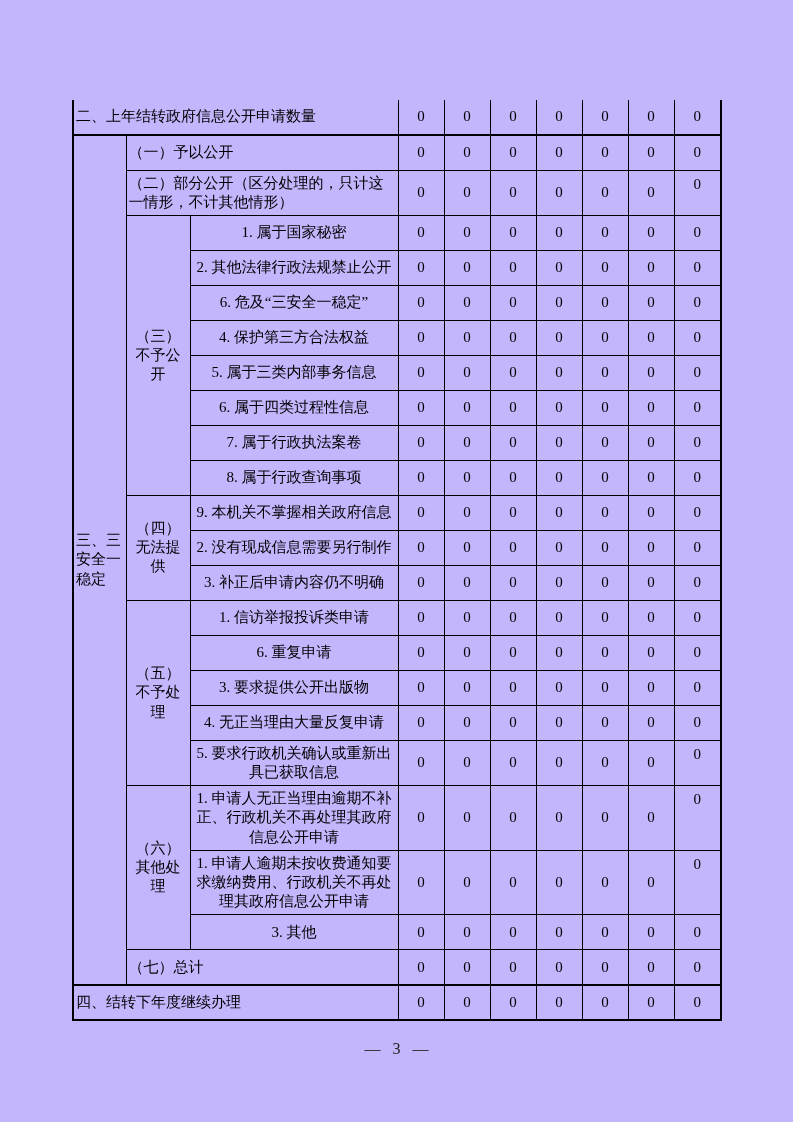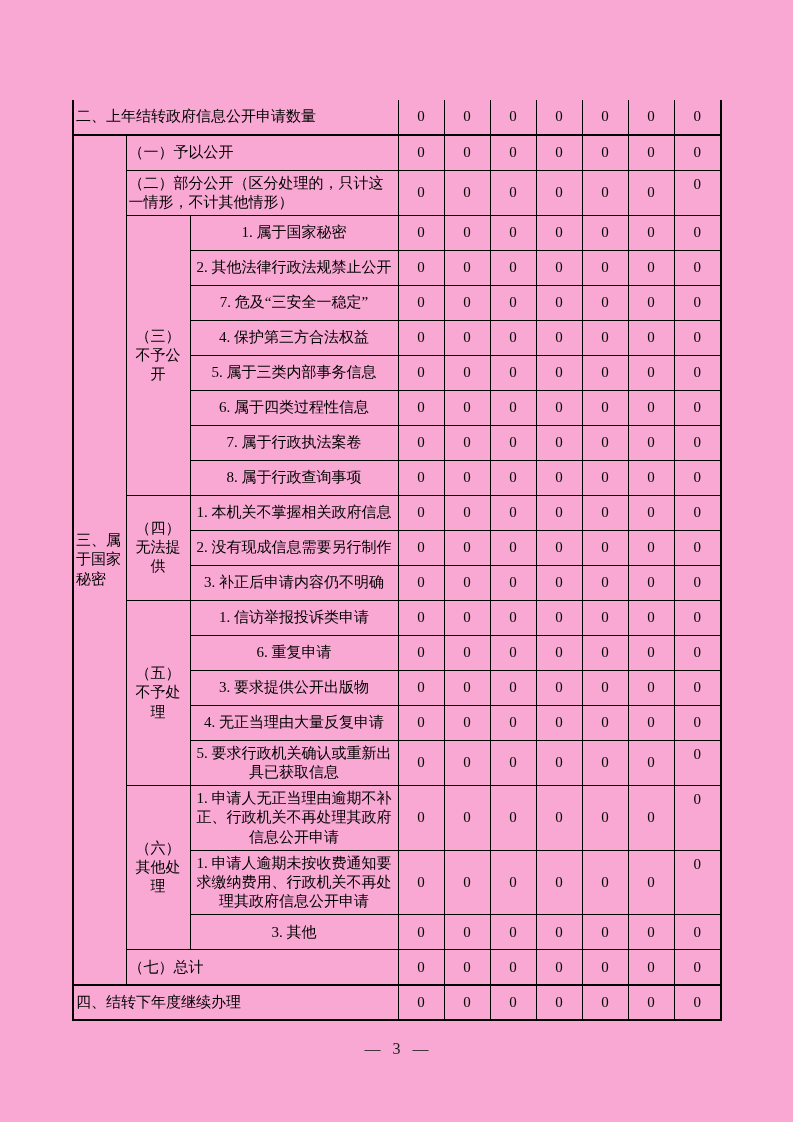--- a/index.html
+++ b/index.html
@@ -1,20 +1,20 @@
 <!DOCTYPE html>
 <html><head>
 <meta charset="utf-8">
 <style>
   html, body { margin: 0; padding: 0; background: #ffffff; }
   .page {
     position: relative;
     width: 793px;
     height: 1122px;
-    background: #f9a8d4;
+    background: #c4b5fd;
     color: #000;
     font-family: "Liberation Serif", "DejaVu Serif", serif;
     overflow: hidden;
   }
   .table-pos { position: absolute; left: 72px; top: 100px; }
 
   table.report {
     border-collapse: collapse;
     table-layout: fixed;
     width: 650px;
@@ -95,21 +95,21 @@
             <td class="seclbl" colspan="3">二、上年结转政府信息公开申请数量</td>
             <td class="num">0</td>
             <td class="num">0</td>
             <td class="num">0</td>
             <td class="num">0</td>
             <td class="num">0</td>
             <td class="num">0</td>
             <td class="num">0</td>
           </tr>
           <tr class="r-g1">
-            <td class="l1" rowspan="22">三、属于国家秘密</td>
+            <td class="l1" rowspan="22">三、三安全一稳定</td>
             <td class="l23" colspan="2">（一）予以公开</td>
             <td class="num">0</td>
             <td class="num">0</td>
             <td class="num">0</td>
             <td class="num">0</td>
             <td class="num">0</td>
             <td class="num">0</td>
             <td class="num">0</td>
           </tr>
           <tr class="tall">
@@ -137,21 +137,21 @@
             <td class="l3">2. 其他法律行政法规禁止公开</td>
             <td class="num">0</td>
             <td class="num">0</td>
             <td class="num">0</td>
             <td class="num">0</td>
             <td class="num">0</td>
             <td class="num">0</td>
             <td class="num">0</td>
           </tr>
           <tr>
-            <td class="l3">7. 危及“三安全一稳定”</td>
+            <td class="l3">6. 危及“三安全一稳定”</td>
             <td class="num">0</td>
             <td class="num">0</td>
             <td class="num">0</td>
             <td class="num">0</td>
             <td class="num">0</td>
             <td class="num">0</td>
             <td class="num">0</td>
           </tr>
           <tr>
             <td class="l3">4. 保护第三方合法权益</td>
@@ -198,21 +198,21 @@
             <td class="num">0</td>
             <td class="num">0</td>
             <td class="num">0</td>
             <td class="num">0</td>
             <td class="num">0</td>
             <td class="num">0</td>
             <td class="num">0</td>
           </tr>
           <tr>
             <td class="l2" rowspan="3">（四）无法提供</td>
-            <td class="l3">1. 本机关不掌握相关政府信息</td>
+            <td class="l3">9. 本机关不掌握相关政府信息</td>
             <td class="num">0</td>
             <td class="num">0</td>
             <td class="num">0</td>
             <td class="num">0</td>
             <td class="num">0</td>
             <td class="num">0</td>
             <td class="num">0</td>
           </tr>
           <tr>
             <td class="l3">2. 没有现成信息需要另行制作</td>

